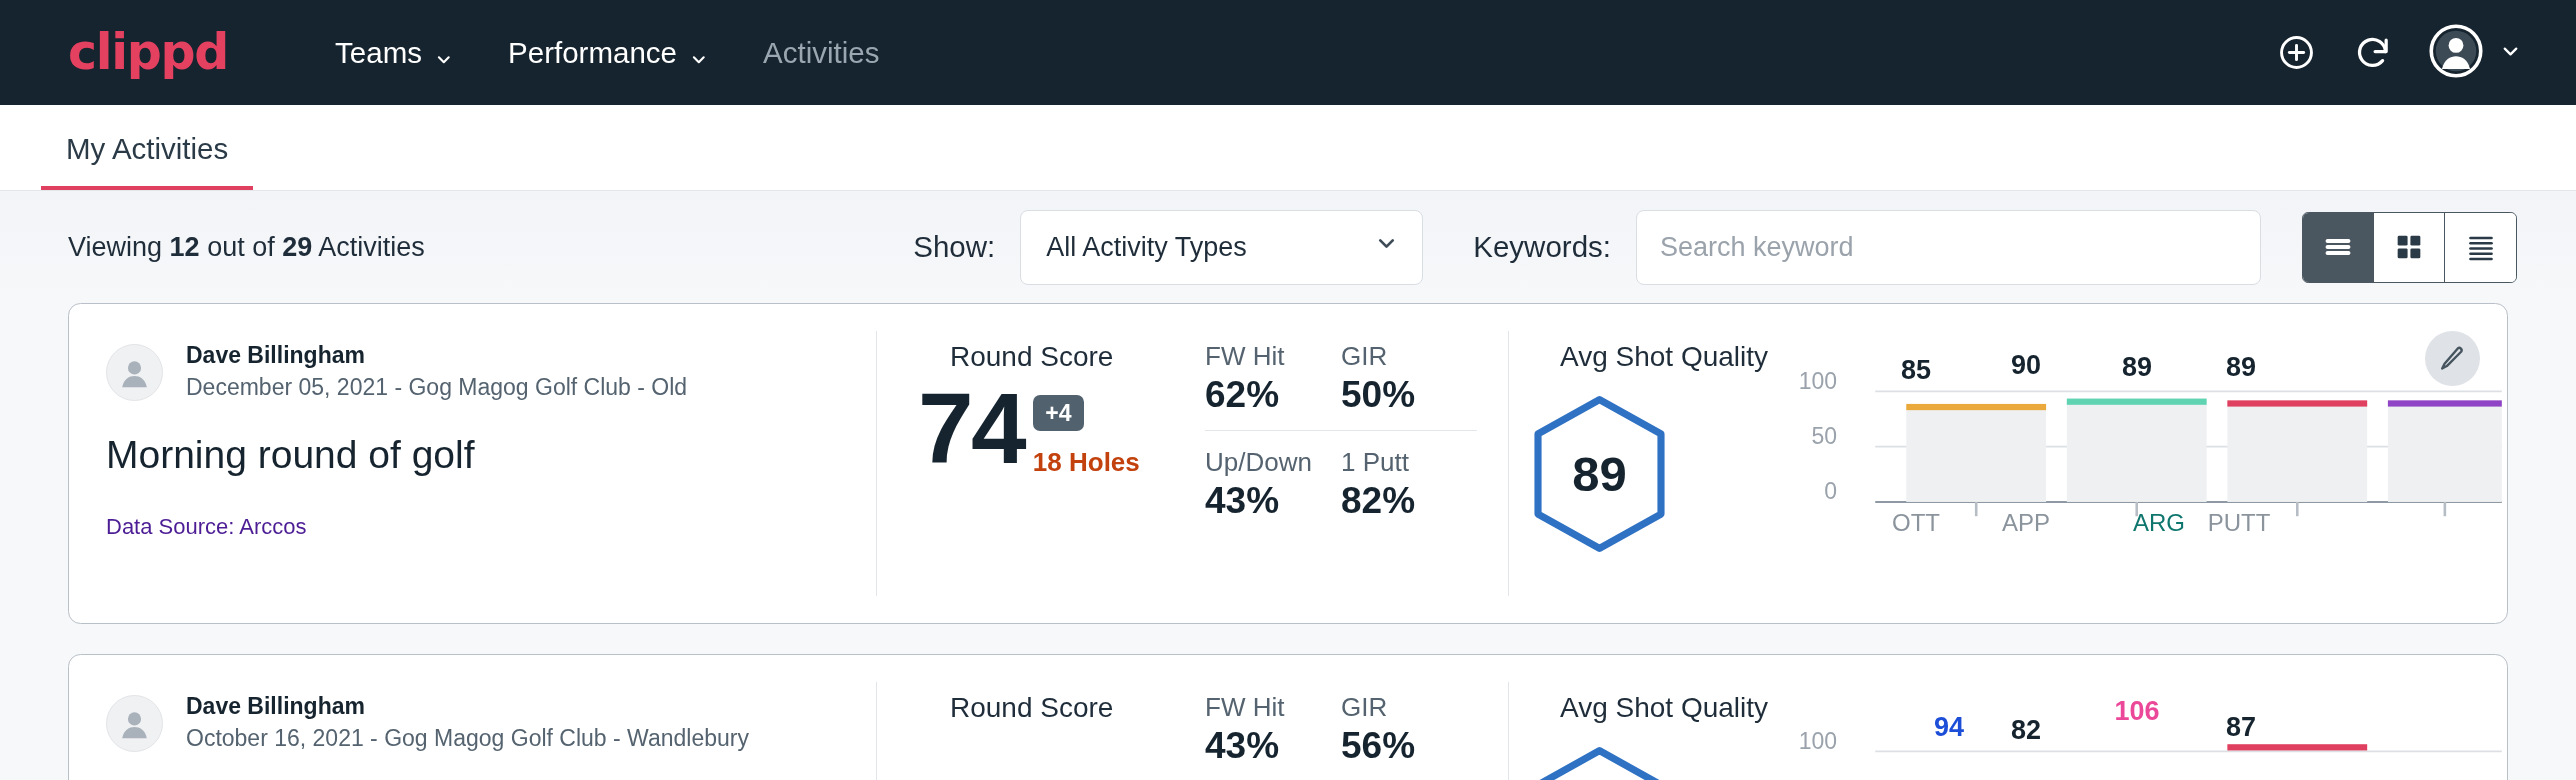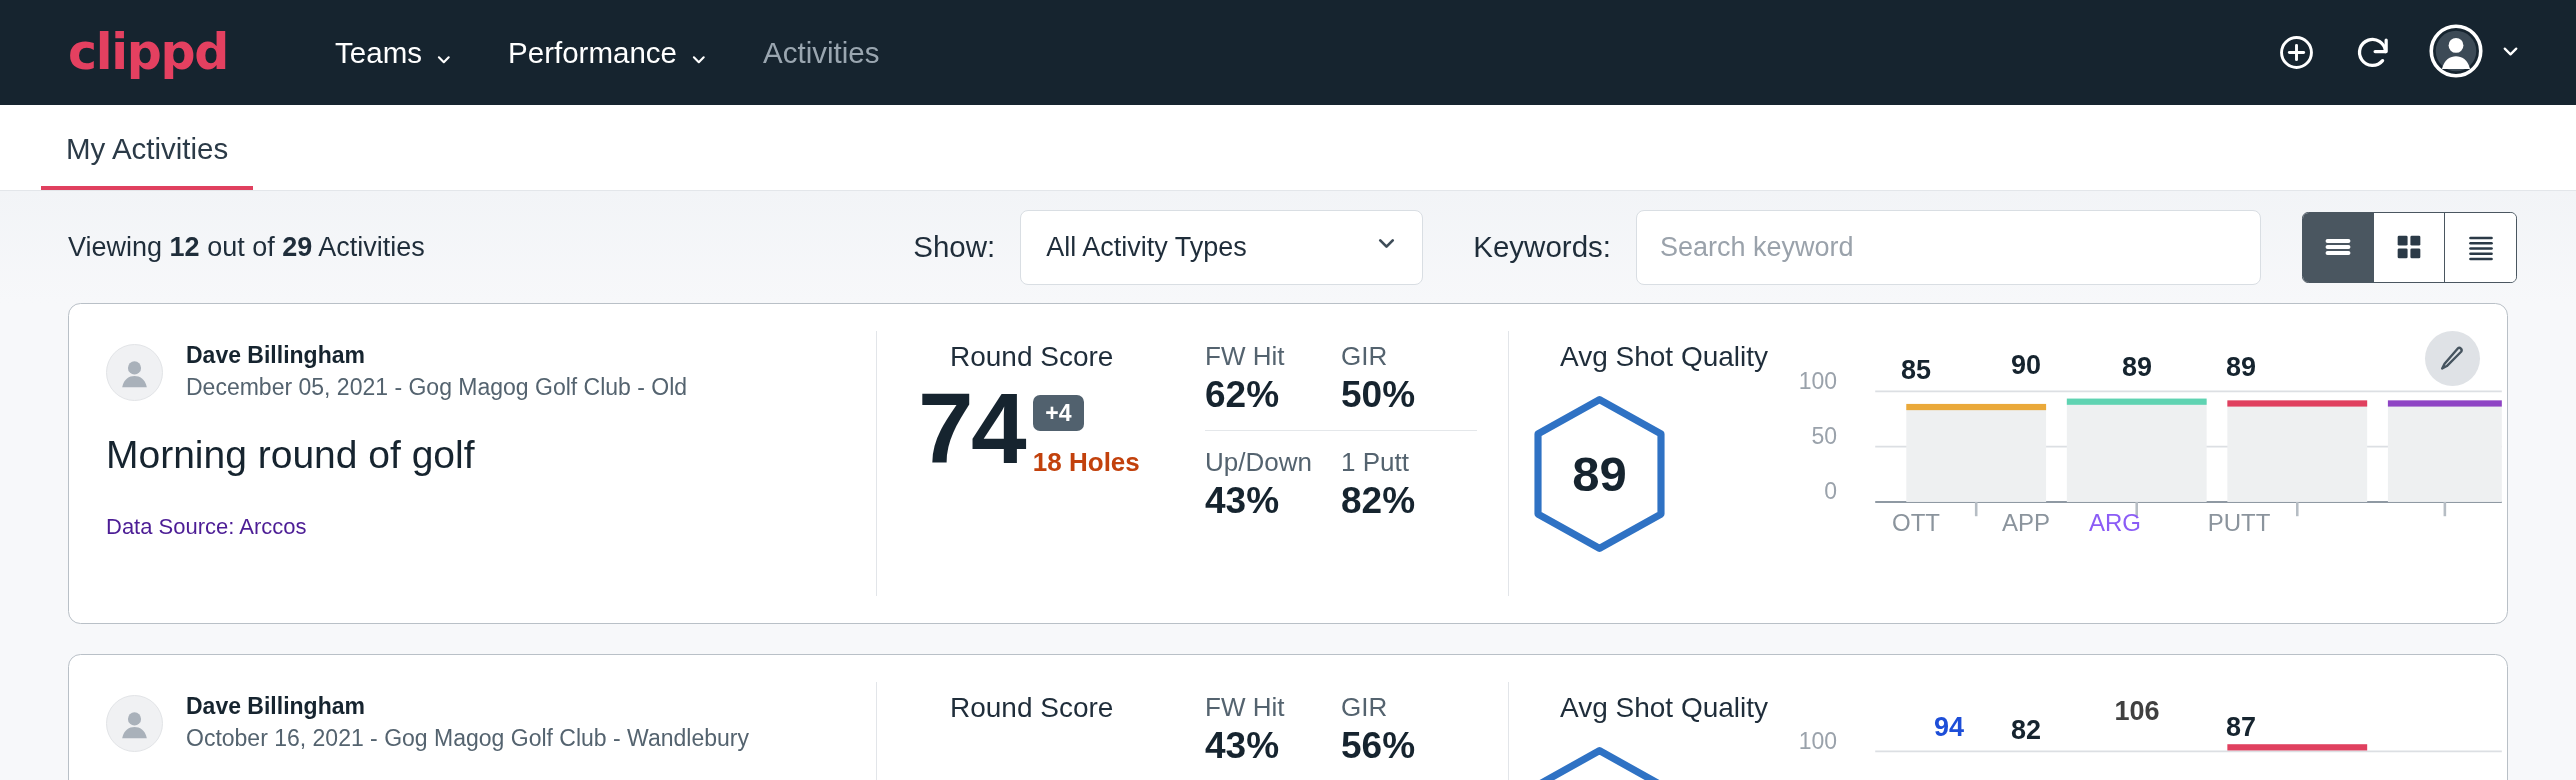--- a/index.html
+++ b/index.html
@@ -389,21 +389,21 @@
         <div style="position:absolute;left:0;top:0;width:100%;height:205px;pointer-events:none;">
           <div style="position:absolute;left:0;top:27px;width:55px;text-align:right;font-size:23px;color:#9aa2ab;">100</div>
           <div style="position:absolute;left:0;top:82px;width:55px;text-align:right;font-size:23px;color:#9aa2ab;">50</div>
           <div style="position:absolute;left:0;top:137px;width:55px;text-align:right;font-size:23px;color:#9aa2ab;">0</div>
           <div style="position:absolute;left:86px;top:14.3px;width:96px;text-align:center;font-size:27px;font-weight:700;color:#16242f;">85</div>
           <div style="position:absolute;left:196px;top:9px;width:96px;text-align:center;font-size:27px;font-weight:700;color:#16242f;">90</div>
           <div style="position:absolute;left:307px;top:10.7px;width:96px;text-align:center;font-size:27px;font-weight:700;color:#16242f;">89</div>
           <div style="position:absolute;left:411px;top:10.7px;width:96px;text-align:center;font-size:27px;font-weight:700;color:#16242f;">89</div>
           <div style="position:absolute;left:86px;top:168px;width:96px;text-align:center;font-size:24px;color:#8b949d;">OTT</div>
           <div style="position:absolute;left:196px;top:168px;width:96px;text-align:center;font-size:24px;color:#8b949d;">APP</div>
-          <div style="position:absolute;left:307px;top:168px;width:96px;text-align:left;font-size:24px;color:#8b5cf6;">ARG</div>
+          <div style="position:absolute;left:307px;top:168px;width:96px;text-align:right;font-size:24px;color:#0f766e;">ARG</div>
           <div style="position:absolute;left:409px;top:168px;width:96px;text-align:center;font-size:24px;color:#8b949d;">PUTT</div>
         </div>
       </div>
     </div>
 
     <div class="card-edit">
       <svg width="28.6" height="28.6" viewBox="0 0 24 24" fill="none" stroke="#46545f" stroke-width="2" stroke-linecap="round" stroke-linejoin="round">
         <path d="M16.6 3.7a2 2 0 0 1 2.8 2.8L7.4 18.5 3.5 20.5l2-3.9z"></path>
       </svg>
     </div>
@@ -453,21 +453,21 @@
       </div>
       <div class="chart">
         <svg width="100%" height="205" viewBox="0 0 560 230" preserveAspectRatio="none">
           <line x1="72" y1="52" x2="556" y2="52" stroke="#dcdfe3" stroke-width="2"></line>
           <rect x="344" y="44" width="108" height="7" fill="#e0405f"></rect>
         </svg>
         <div style="position:absolute;left:0;top:0;width:100%;height:205px;pointer-events:none;">
           <div style="position:absolute;left:0;top:36px;width:55px;text-align:right;font-size:23px;color:#9aa2ab;">100</div>
           <div style="position:absolute;left:86px;top:19.6px;width:96px;text-align:right;font-size:27px;font-weight:700;color:#1d4ed8;">94</div>
           <div style="position:absolute;left:196px;top:23px;width:96px;text-align:center;font-size:27px;font-weight:700;color:#16242f;">82</div>
-          <div style="position:absolute;left:307px;top:3.6px;width:96px;text-align:center;font-size:27px;font-weight:700;color:#404040;">106</div>
+          <div style="position:absolute;left:307px;top:3.6px;width:96px;text-align:center;font-size:27px;font-weight:700;color:#ec4899;">106</div>
           <div style="position:absolute;left:411px;top:19.6px;width:96px;text-align:center;font-size:27px;font-weight:700;color:#16242f;">87</div>
         </div>
       </div>
     </div>
   </div>
 
 </div>
 
 
 </body></html>

